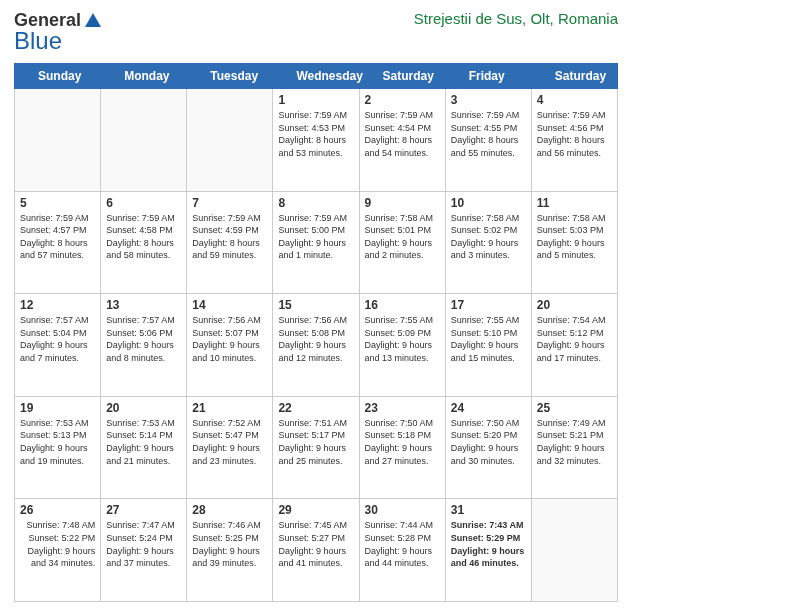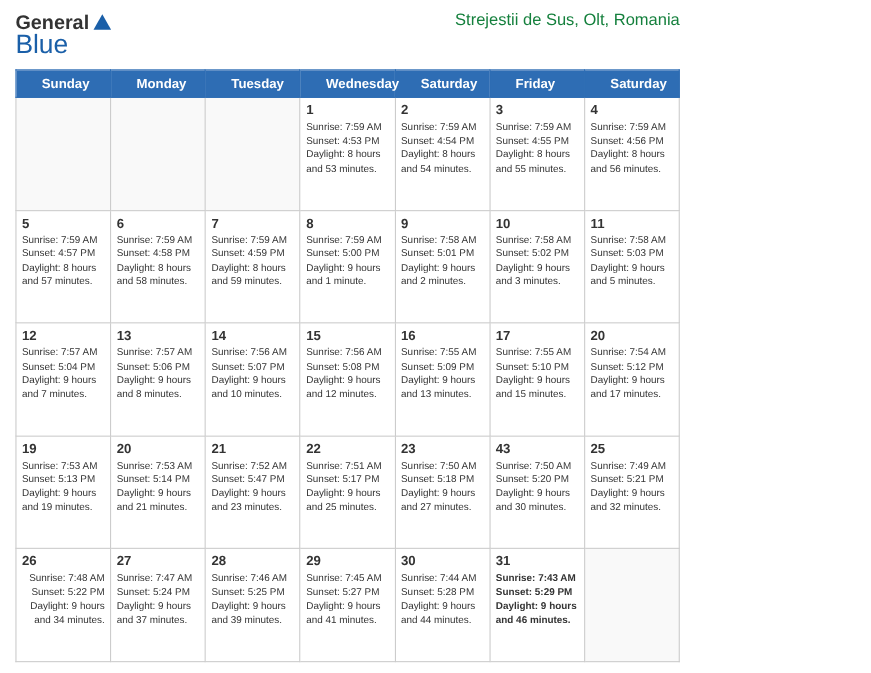--- a/index.html
+++ b/index.html
@@ -298,21 +298,21 @@
 and 25 minutes.</div>
           </td>
           <td>
             <span class="cell-date">23</span>
             <div class="cell-info" style="white-space: pre-line;">Sunrise: 7:50 AM
 Sunset: 5:18 PM
 Daylight: 9 hours
 and 27 minutes.</div>
           </td>
           <td>
-            <span class="cell-date">43</span>
+            <span class="cell-date">24</span>
             <div class="cell-info" style="white-space: pre-line;">Sunrise: 7:50 AM
 Sunset: 5:20 PM
 Daylight: 9 hours
 and 30 minutes.</div>
           </td>
           <td>
             <span class="cell-date">25</span>
             <div class="cell-info" style="white-space: pre-line;">Sunrise: 7:49 AM
 Sunset: 5:21 PM
 Daylight: 9 hours

